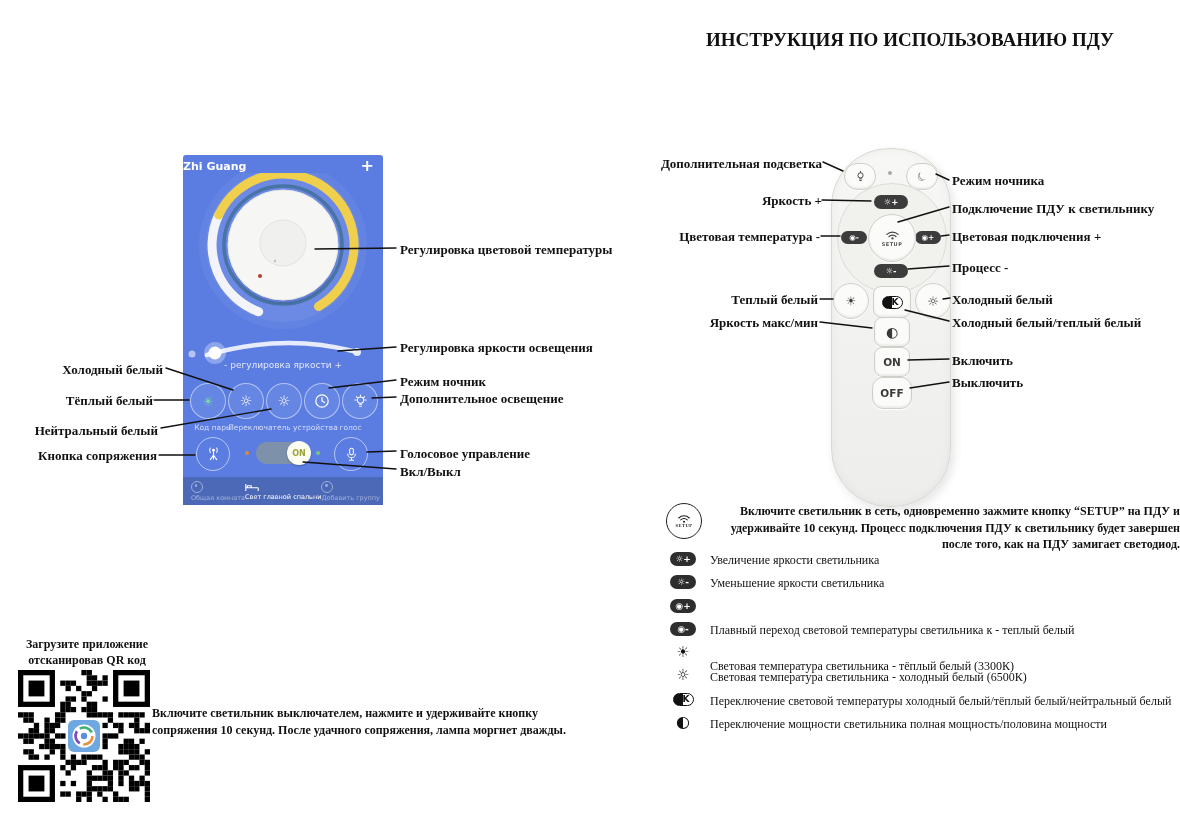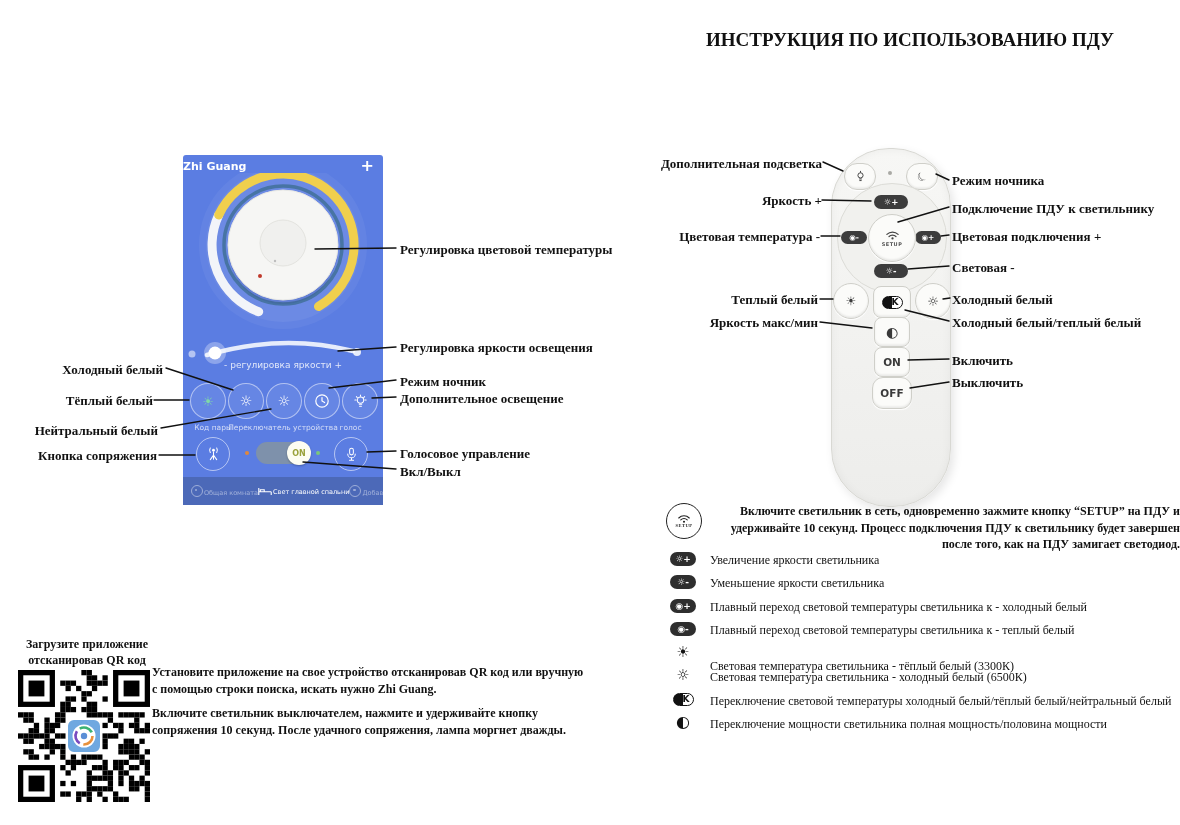--- a/index.html
+++ b/index.html
@@ -23,21 +23,21 @@
   .row-label{top:268px;text-align:center;color:rgba(255,255,255,.72);font-size:7.5px;white-space:nowrap;}
   .ctl-circle{width:32px;height:32px;border-radius:50%;border:1.2px solid rgba(255,255,255,.55);
               display:flex;align-items:center;justify-content:center;}
   .toggle{left:73px;top:287px;width:54px;height:22px;border-radius:11px;background:#7e91ab;}
   .toggle-thumb{position:absolute;right:-1px;top:-1px;width:24px;height:24px;border-radius:50%;
                 background:#fdfdf2;box-shadow:0 1px 2px rgba(0,0,0,.25);display:flex;align-items:center;
                 justify-content:center;font-size:8px;font-weight:bold;color:#9aa23c;}
   .dot{width:4px;height:4px;border-radius:50%;}
   .phone-nav{left:0;top:322px;width:200px;height:28px;background:#4c69b8;display:flex;
              justify-content:space-between;align-items:center;padding:0 8px;box-sizing:border-box;}
-  .nav-item{display:flex;flex-direction:row;align-items:flex-end;gap:1px;color:#fff;}
+  .nav-item{display:flex;flex-direction:column;align-items:flex-start;gap:1px;color:#fff;}
   .nav-item .lbl{font-size:6.5px;white-space:nowrap;}
   .nav-dim{opacity:.45;}
   .navdot{width:10px;height:10px;border:1.2px solid #fff;border-radius:50%;position:relative;}
   .navdot::after{content:"";position:absolute;left:2.6px;top:2.6px;width:2.8px;height:2.8px;border-radius:50%;background:#fff;}
   
   .remote{left:831px;top:148px;width:118px;height:357px;border-radius:58px;
           background:linear-gradient(180deg,#f7f7f5,#ededeb);border:1px solid #d8d8d3;
           box-shadow:inset 0 0 10px rgba(0,0,0,.05),3px 4px 10px rgba(0,0,0,.10);
           font-family:"DejaVu Sans","Liberation Sans",sans-serif;}
   .r-btn{background:#fbfbf9;border:1px solid #cfcfc9;box-shadow:inset 0 -1.5px 2px rgba(0,0,0,.08),0 1px 1px #fff;
@@ -216,21 +216,21 @@
 
   <div class="abs ann ar" style="left:622px;top:156px;width:200px;">Дополнительная подсветка</div>
   <div class="abs ann ar" style="left:622px;top:193px;width:200px;">Яркость +</div>
   <div class="abs ann ar" style="left:620px;top:229px;width:200px;">Цветовая температура -</div>
   <div class="abs ann ar" style="left:618px;top:292px;width:200px;">Теплый белый</div>
   <div class="abs ann ar" style="left:618px;top:315px;width:200px;">Яркость макс/мин</div>
 
   <div class="abs ann" style="left:952px;top:173px;">Режим ночника</div>
   <div class="abs ann" style="left:952px;top:201px;">Подключение ПДУ к светильнику</div>
   <div class="abs ann" style="left:952px;top:229px;">Цветовая подключения +</div>
-  <div class="abs ann" style="left:952px;top:260px;">Световая -</div>
+  <div class="abs ann" style="left:952px;top:260px;">Процесс -</div>
   <div class="abs ann" style="left:952px;top:292px;">Холодный белый</div>
   <div class="abs ann" style="left:952px;top:315px;">Холодный белый/теплый белый</div>
   <div class="abs ann" style="left:952px;top:353px;">Включить</div>
   <div class="abs ann" style="left:952px;top:375px;">Выключить</div>
 
   <div class="abs setup-circle" style="left:666px;top:503px;">
     <svg width="14" height="9" viewBox="0 0 16 10">
       <path d="M2 4.4 a8.5 8.5 0 0 1 12 0 M4.3 6.6 a5.2 5.2 0 0 1 7.4 0" fill="none" stroke="#222" stroke-width="1.3" stroke-linecap="round"></path>
       <circle cx="8" cy="8.7" r="1.2" fill="#222"></circle>
     </svg>
@@ -244,21 +244,20 @@
   <div class="abs leg-text" style="left:710px;top:553px;">Увеличение яркости светильника</div>
 
   <div class="abs leg-ic" style="left:668px;top:575px;">
     <span class="leg-pill">☼-</span>
     </div>
   <div class="abs leg-text" style="left:710px;top:576px;">Уменьшение яркости светильника</div>
 
   <div class="abs leg-ic" style="left:668px;top:599px;">
     <span class="leg-pill">◉+</span>
     </div>
-  <div class="abs leg-text" style="left:710px;top:600px;">Плавный переход световой температуры светильника к - холодный белый</div>
 
   <div class="abs leg-ic" style="left:668px;top:622px;">
     <span class="leg-pill">◉-</span>
     </div>
   <div class="abs leg-text" style="left:710px;top:623px;">Плавный переход световой температуры светильника к - теплый белый</div>
 
   <div class="abs leg-ic" style="left:668px;top:645px;">
     <span class="leg-sun">☀</span>
     </div>
   <div class="abs leg-text" style="left:710px;top:647px;margin-top:12px;">Световая температура светильника - тёплый белый (3300К)</div>
@@ -485,21 +484,20 @@
       <rect x="10.56" y="105.6" width="15.84" height="15.84" fill="#000"></rect>
       <g transform="translate(66,66)">
         <rect x="-17" y="-17" width="34" height="34" rx="7" fill="#6fa8e0" stroke="#fff" stroke-width="2"></rect>
         <circle r="11.5" fill="#fff"></circle>
         <circle r="8.5" fill="none" stroke="#e8913c" stroke-width="2.6" stroke-dasharray="14 40"></circle>
         <circle r="8.5" fill="none" stroke="#7a4bbf" stroke-width="2.6" stroke-dasharray="14 40" transform="rotate(120)"></circle>
         <circle r="8.5" fill="none" stroke="#3bb273" stroke-width="2.6" stroke-dasharray="14 40" transform="rotate(240)"></circle>
         <circle r="3.2" fill="#5b8fd6"></circle>
       </g>
     </svg>
-  <div class="abs para" style="left:152px;top:664px;width:432px;">Установите приложение на свое устройство отсканировав QR код или вручную с помощью строки поиска, искать нужно Zhi Guang.</div>
   <div class="abs para" style="left:152px;top:705px;width:445px;">Включите светильник выключателем, нажмите и удерживайте кнопку сопряжения 10 секунд. После удачного сопряжения, лампа моргнет дважды.</div>
 
   <svg class="abs" style="left:0;top:0;" width="1180" height="825" viewBox="0 0 1180 825">
     <g stroke="#111" stroke-width="1.4" stroke-linecap="round">
 
       <line x1="315" y1="249" x2="396" y2="248"></line>
       <line x1="338" y1="351" x2="396" y2="347"></line>
       <line x1="329" y1="388" x2="396" y2="380"></line>
       <line x1="372" y1="398" x2="396" y2="397"></line>
       <line x1="367" y1="452" x2="396" y2="451"></line>

